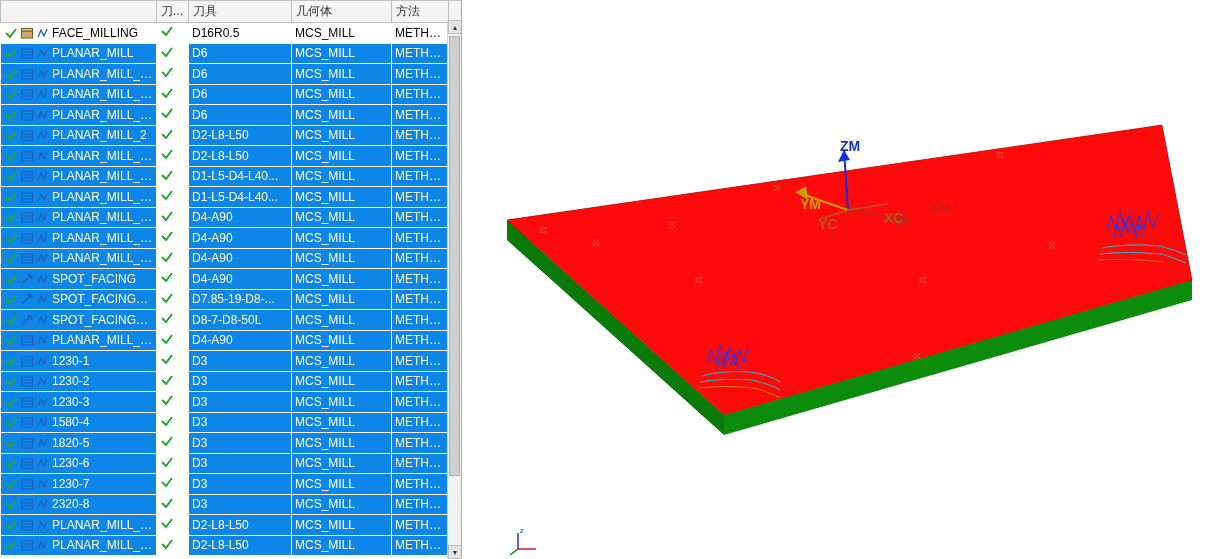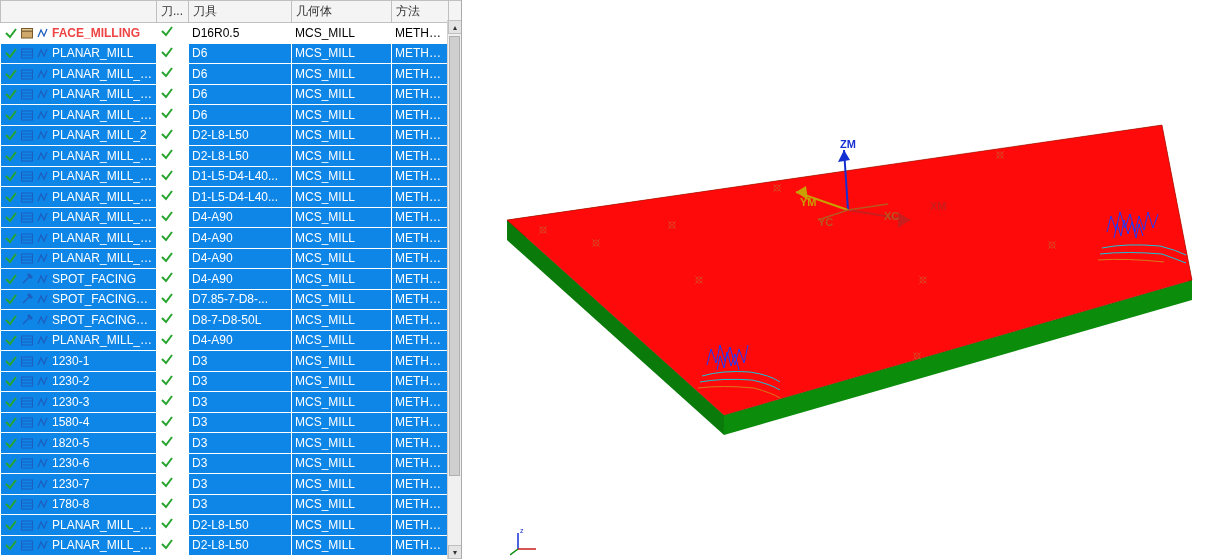--- a/index.html
+++ b/index.html
@@ -53,21 +53,21 @@
   .col-name    { width: 156px; }
   .col-state   { width: 32px; }
   .col-tool    { width: 103px; }
   .col-geom    { width: 100px; }
   .col-method  { width: 57px; }
   .col-scroll  { width: 14px; }
 
   tr.row-normal td { background: #fff; color: #000; }
   tr.row-sel    td { background: #0e86e8; color: #fff; }
   tr.row-sel    td .name-text { color: #fff; }
-  tr.row-normal td .name-text { color: #ef4444; font-weight: bold; }
+  tr.row-normal td .name-text { color: #000000; }
 
   .name-cell {
     display: flex;
     align-items: center;
     gap: 2px;
     height: 100%;
   }
   .name-text {
     overflow: hidden;
     text-overflow: ellipsis;
@@ -138,21 +138,21 @@
   .part-svg {
     position: absolute;
     left: 0;
     top: 0;
     width: 755px;
     height: 559px;
   }
 
   .axis-label {
     position: absolute;
-    font-size: 11px;
+    font-size: 14px;
     font-weight: bold;
     pointer-events: none;
   }
   .lab-xm { color: #c81e1e; }
   .lab-ym { color: #c8a000; }
   .lab-zm { color: #1530d2; }
   .lab-xc { color: #b6571f; }
   .lab-yc { color: #b6571f; }
 
   .triad-small {
@@ -607,21 +607,21 @@
                   <svg width="14" height="14">
                     <path d="M2 11 L5 4 L8 10 L11 3" fill="none" stroke="#1d5fbf" stroke-width="1.3"></path>
                   </svg>
                 </span>
                 <span class="name-text">SPOT_FACING_COPY</span>
               </div>
             </td>
             <td style="background: rgb(255, 255, 255);"><span class="check"><svg width="14" height="14">
                   <path d="M2 7 L6 11 L12 3" fill="none" stroke="#27a52e" stroke-width="2"></path>
                 </svg></span></td>
-            <td>D7.85-7-D8-...</td>
+            <td>D7.85-19-D8-...</td>
             <td>MCS_MILL</td>
             <td>METHOD</td>
             <td style="background: rgb(240, 240, 240);"></td>
           </tr>
           <tr class="row-sel">
             <td>
               <div class="name-cell">
                 <span class="ic">
                   <svg width="14" height="14">
                     <path d="M2 7 L6 11 L12 3" fill="none" stroke="#27a52e" stroke-width="2"></path>
@@ -910,21 +910,21 @@
                     <rect x="1.5" y="3" width="11" height="9" fill="none" stroke="#1d5fbf" stroke-width="1"></rect>
                     <line x1="1.5" y1="6" x2="12.5" y2="6" stroke="#1d5fbf"></line>
                     <line x1="1.5" y1="9" x2="12.5" y2="9" stroke="#1d5fbf"></line>
                   </svg>
                 </span>
                 <span class="ic">
                   <svg width="14" height="14">
                     <path d="M2 11 L5 4 L8 10 L11 3" fill="none" stroke="#1d5fbf" stroke-width="1.3"></path>
                   </svg>
                 </span>
-                <span class="name-text">1780-8</span>
+                <span class="name-text">2320-8</span>
               </div>
             </td>
             <td style="background: rgb(255, 255, 255);"><span class="check"><svg width="14" height="14">
                   <path d="M2 7 L6 11 L12 3" fill="none" stroke="#27a52e" stroke-width="2"></path>
                 </svg></span></td>
             <td>D3</td>
             <td>MCS_MILL</td>
             <td>METHOD</td>
             <td style="background: rgb(240, 240, 240);"></td>
           </tr>

